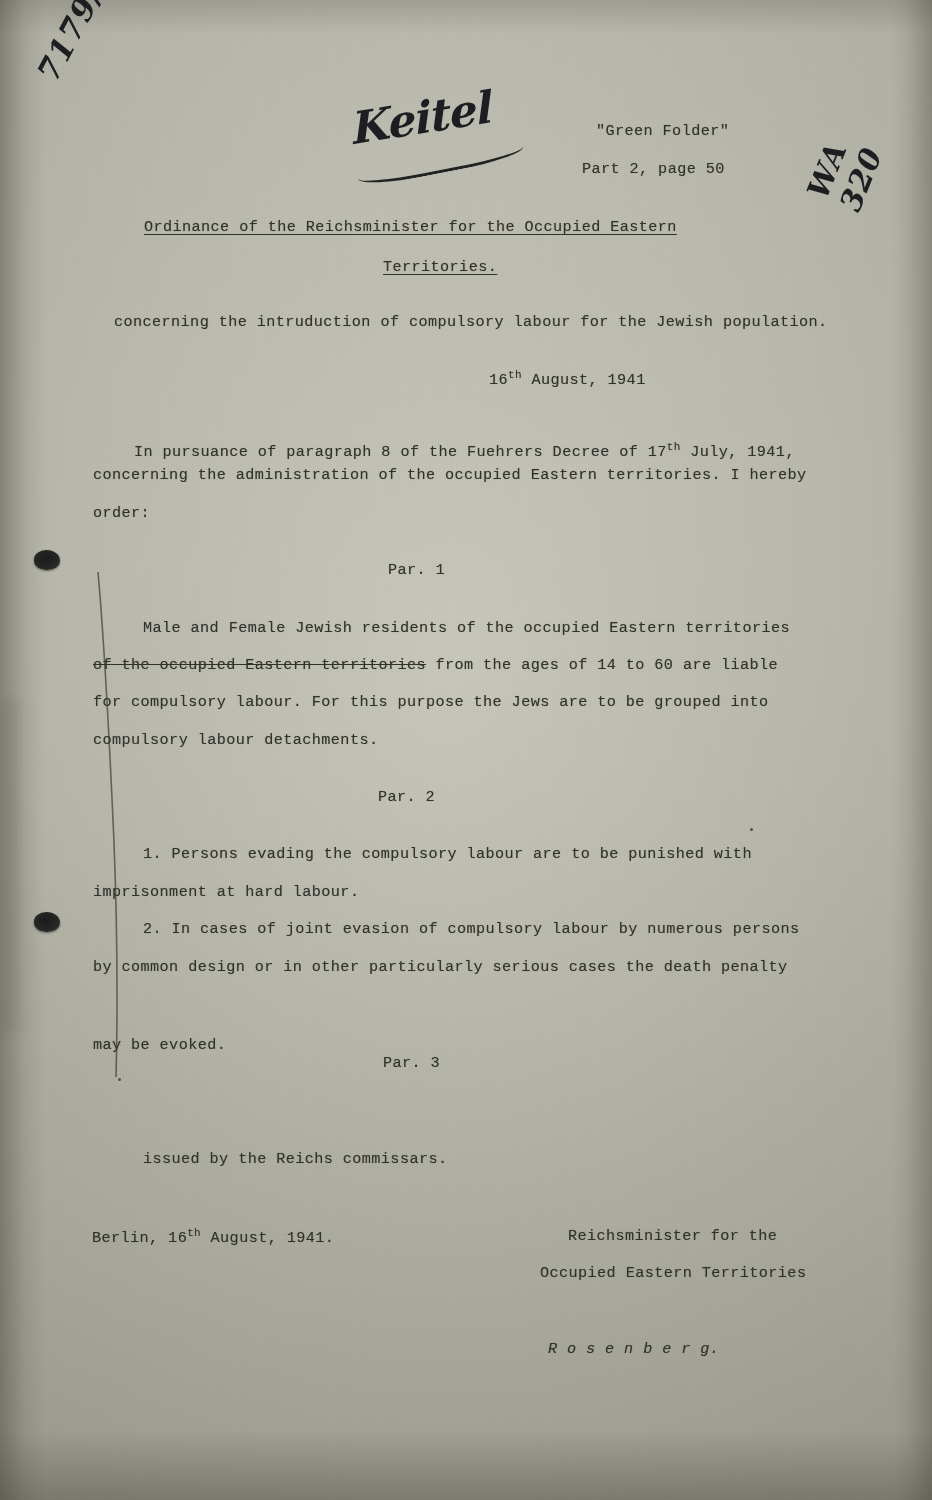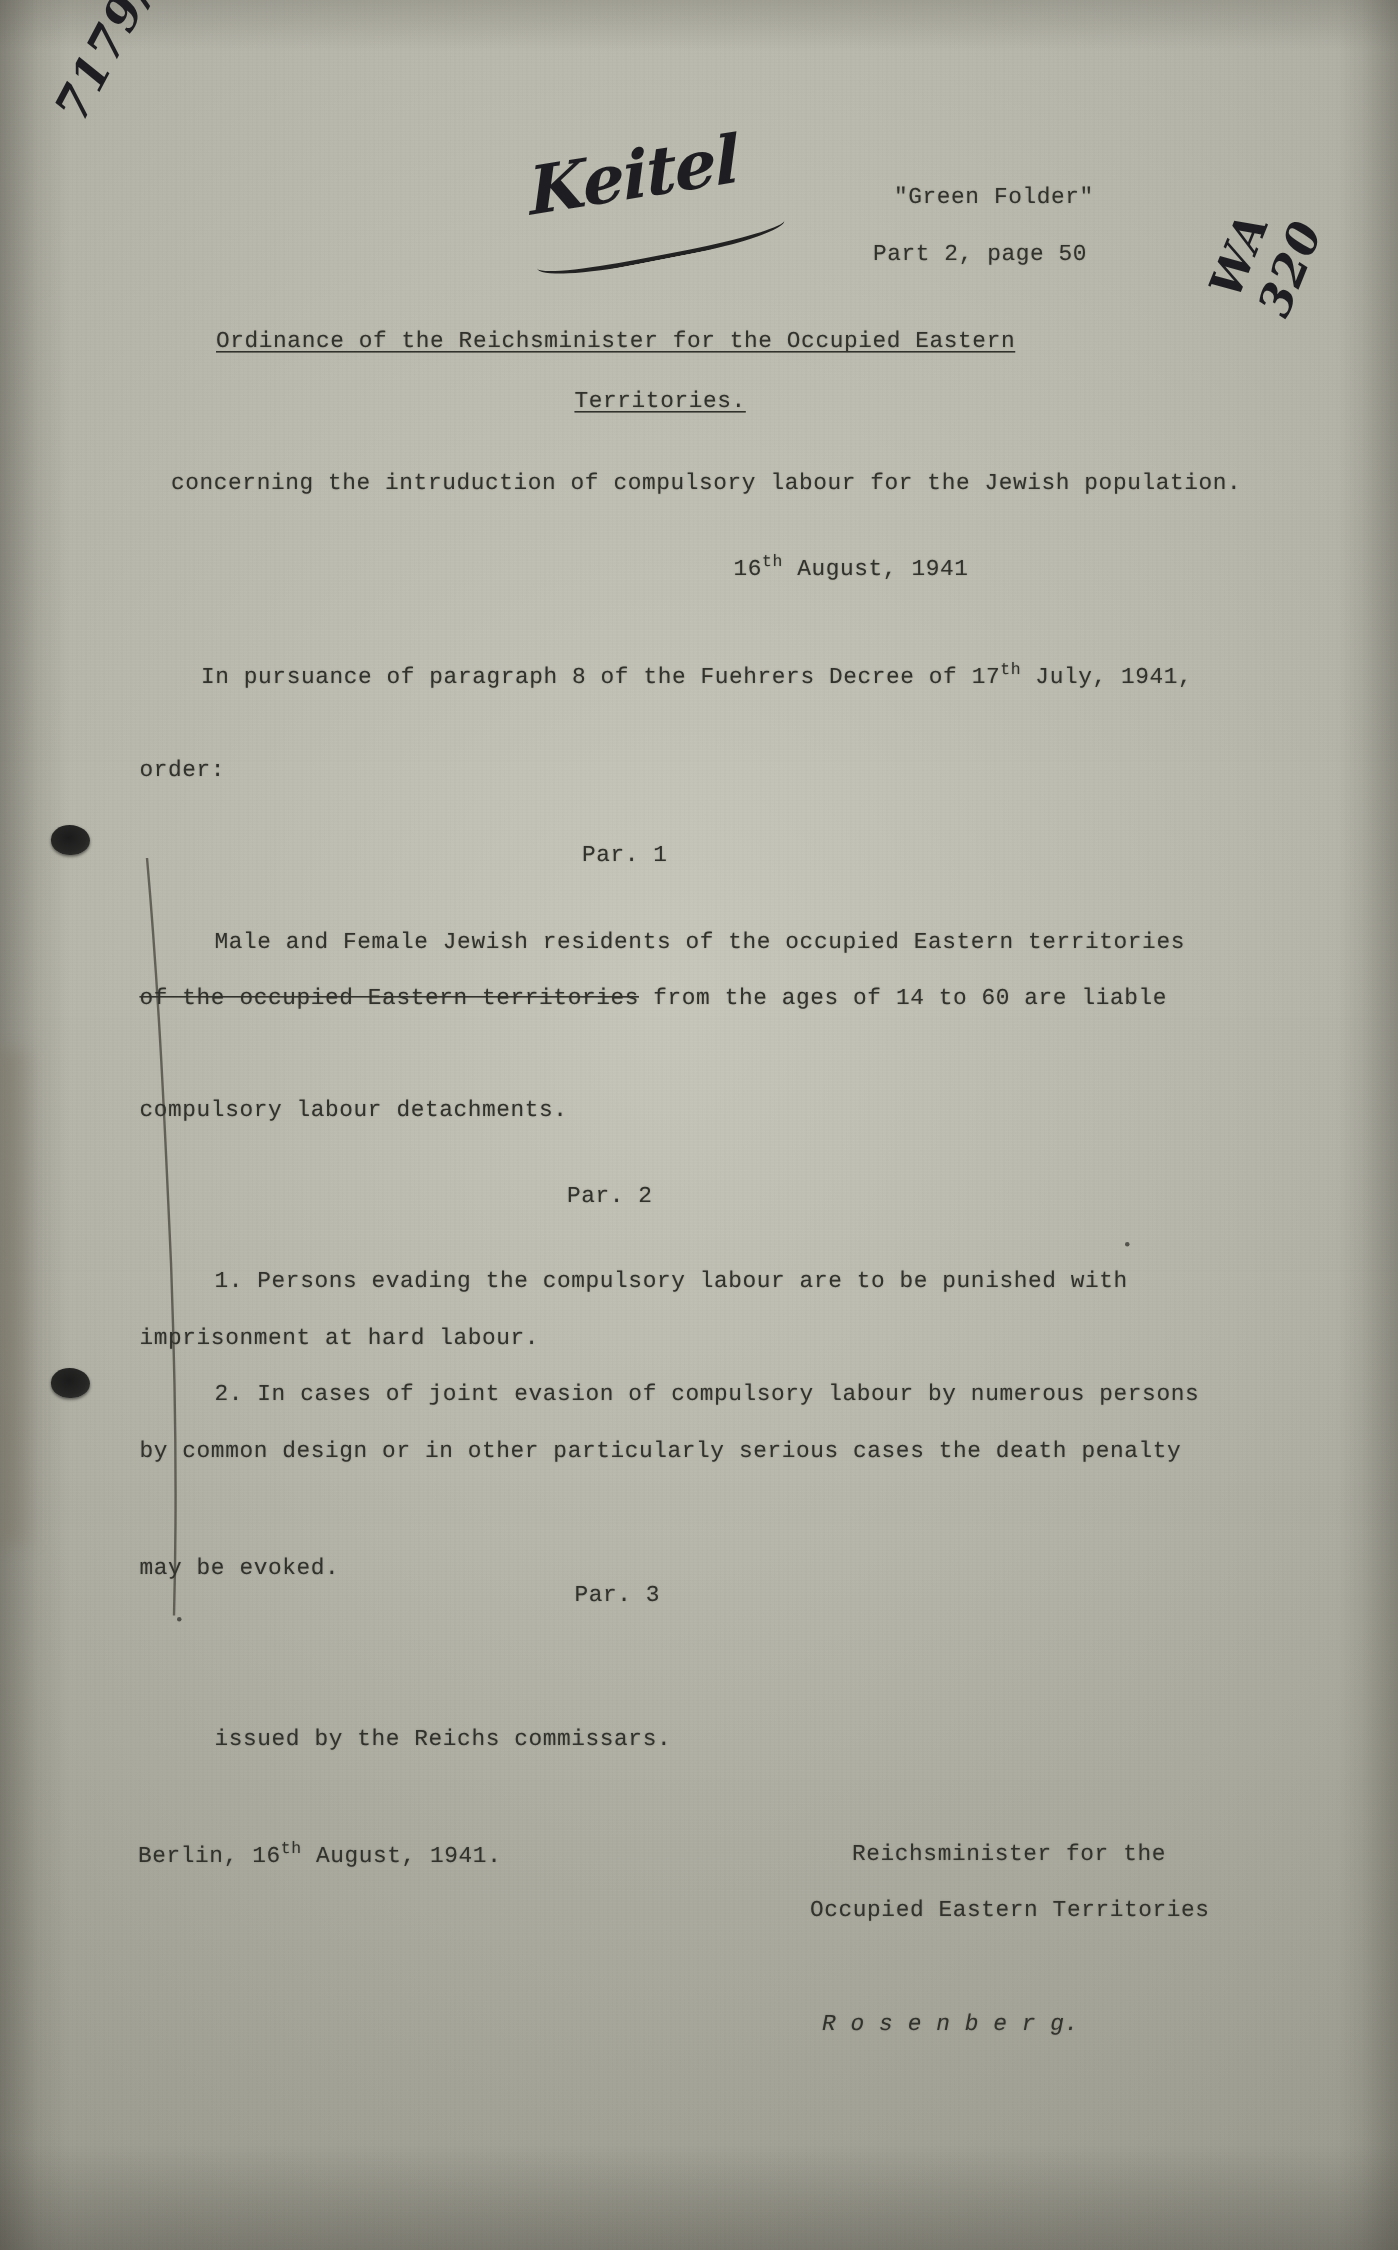--- a/index.html
+++ b/index.html
@@ -185,25 +185,27 @@
   <div class="typed fs15" style="left:582px; top:160px;">Part 2, page 50</div>
 
   <div class="typed fs15 u" style="left:144px; top:218px;">Ordinance of the Reichsminister for the Occupied Eastern</div>
   <div class="typed fs15 u" style="left:383px; top:258px;">Territories.</div>
 
   <div class="typed fs15" style="left:114px; top:313px;">concerning the intruduction of compulsory labour for the Jewish population.</div>
 
   <div class="typed fs15" style="left:489px; top:369px;"><span>16</span><span class="sup">th</span><span> August, 1941</span></div>
 
   <div class="typed fs15" style="left:134px; top:429px;margin-top:12px;">In pursuance of paragraph 8 of the Fuehrers Decree of 17<span class="sup">th</span> July, 1941,</div>
+  <div class="typed fs15" style="left:93px; top:466px;">concerning the administration of the occupied Eastern territories. I hereby</div>
   <div class="typed fs15" style="left:93px; top:504px;">order:</div>
 
   <div class="typed fs15" style="left:388px; top:561px;">Par. 1</div>
   <div class="typed fs15" style="left:143px; top:619px;">Male and Female Jewish residents of the occupied Eastern territories</div>
   <div class="typed fs15" style="left:93px; top:656px;"><span class="strike">of the occupied Eastern territories</span> from the ages of 14 to 60 are liable</div>
+  <div class="typed fs15" style="left:93px; top:693px;">for compulsory labour. For this purpose the Jews are to be grouped into</div>
   <div class="typed fs15" style="left:93px; top:731px;">compulsory labour detachments.</div>
 
   <div class="typed fs15" style="left:378px; top:788px;">Par. 2</div>
   <div class="typed fs15" style="left:143px; top:845px;">1. Persons evading the compulsory labour are to be punished with</div>
   <div class="typed fs15" style="left:93px; top:883px;">imprisonment at hard labour.</div>
   <div class="typed fs15" style="left:143px; top:920px;">2. In cases of joint evasion of compulsory labour by numerous persons</div>
   <div class="typed fs15" style="left:93px; top:958px;">by common design or in other particularly serious cases the death penalty</div>
   <div class="typed fs15" style="left:93px; top:996px;margin-top:40px;">may be evoked.</div>
 
   <div class="typed fs15" style="left:383px; top:1054px;">Par. 3</div>

